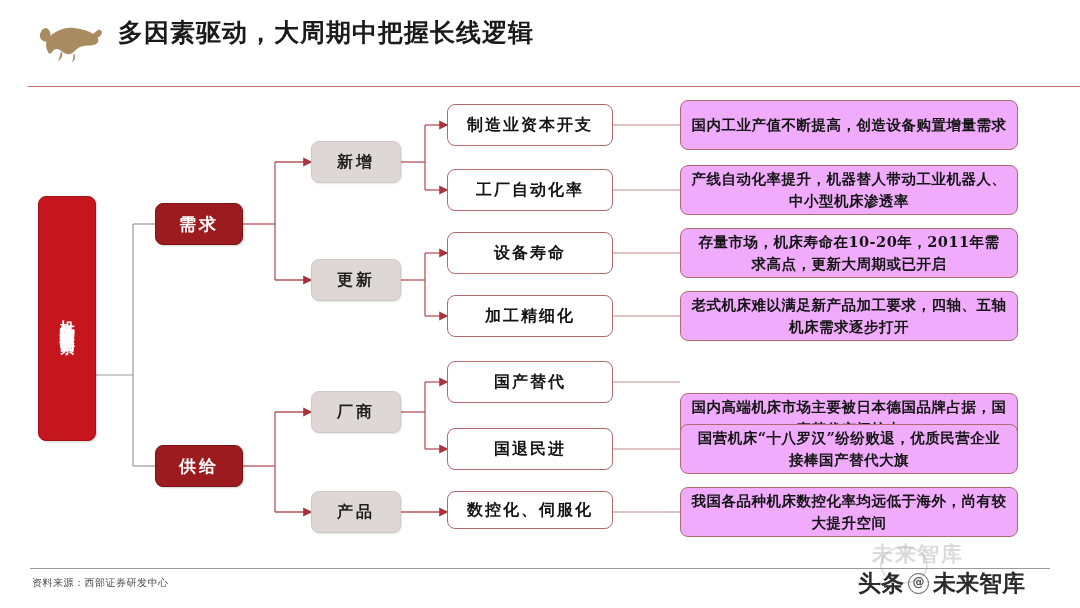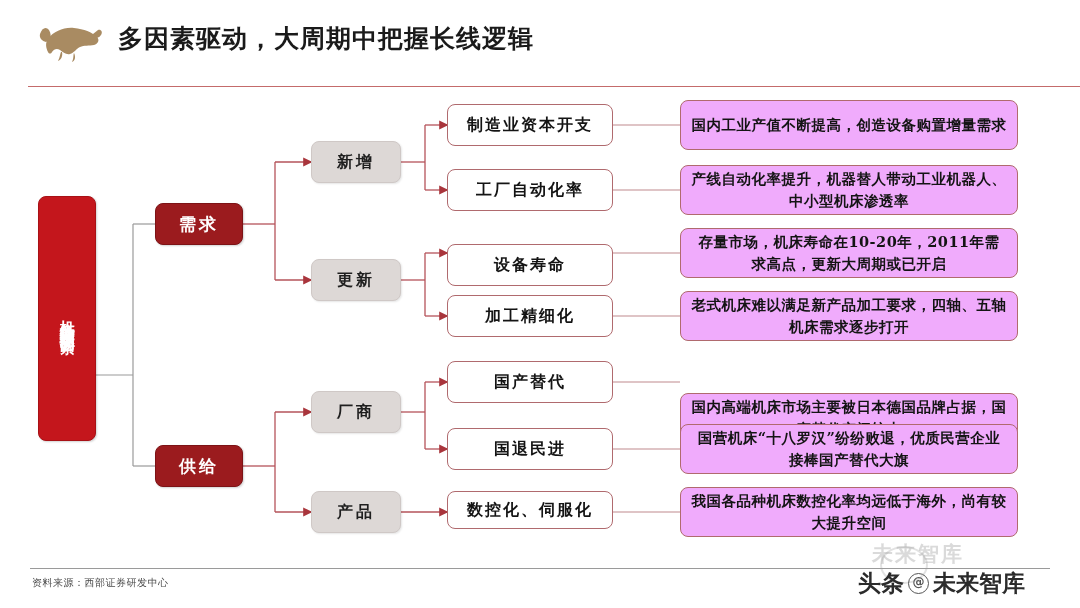--- a/index.html
+++ b/index.html
@@ -21,21 +21,21 @@
     left: 0; top: 0;
     width: 1080px; height: 86px;
   }
   #bull-icon {
     position: absolute;
     left: 32px; top: 16px;
     width: 74px; height: 50px;
   }
   #page-title {
     position: absolute;
-    left: 118px; top: 22px;
+    left: 118px; top: 16px;
     font-size: 25px;
     font-weight: bold;
     color: #1a1a1a;
     letter-spacing: 1px;
     font-family: "DejaVu Serif", "Liberation Serif", serif;
     white-space: nowrap;
   }
   #header-rule {
     position: absolute;
     left: 28px; top: 86px;
@@ -277,21 +277,21 @@
   <div class="node cat" style="left:155px; top:117px; width:88px; height:42px;text-align:center;">需求</div>
   <div class="node cat" style="left:155px; top:359px; width:88px; height:42px;">供给</div>
 
   <div class="node sub" style="left:311px; top:55px; width:90px; height:42px;">新增</div>
   <div class="node sub" style="left:311px; top:173px; width:90px; height:42px;">更新</div>
   <div class="node sub" style="left:311px; top:305px; width:90px; height:42px;">厂商</div>
   <div class="node sub" style="left:311px; top:405px; width:90px; height:42px;">产品</div>
 
   <div class="node item" style="left:447px; top:18px; width:166px; height:42px;">制造业资本开支</div>
   <div class="node item" style="left:447px; top:83px; width:166px; height:42px;">工厂自动化率</div>
-  <div class="node item" style="left:447px; top:146px; width:166px; height:42px;margin-top:12px;">设备寿命</div>
+  <div class="node item" style="left:447px; top:146px; width:166px; height:42px;">设备寿命</div>
   <div class="node item" style="left:447px; top:209px; width:166px; height:42px;">加工精细化</div>
   <div class="node item" style="left:447px; top:275px; width:166px; height:42px;">国产替代</div>
   <div class="node item" style="left:447px; top:342px; width:166px; height:42px;">国退民进</div>
   <div class="node item" style="left:447px; top:405px; width:166px; height:38px;">数控化、伺服化</div>
 
   <div class="node desc" style="left:680px; top:14px; width:338px; height:50px;">国内工业产值不断提高，创造设备购置增量需求</div>
   <div class="node desc" style="left:680px; top:79px; width:338px; height:50px;">产线自动化率提升，机器替人带动工业机器人、中小型机床渗透率</div>
   <div class="node desc" style="left:680px; top:142px; width:338px; height:50px;">存量市场，机床寿命在10-20年，2011年需求高点，更新大周期或已开启</div>
   <div class="node desc" style="left:680px; top:205px; width:338px; height:50px;">老式机床难以满足新产品加工要求，四轴、五轴机床需求逐步打开</div>
   <div class="node desc" style="left:680px; top:271px; width:338px; height:50px;margin-top:36px;">国内高端机床市场主要被日本德国品牌占据，国产替代空间较大</div>

